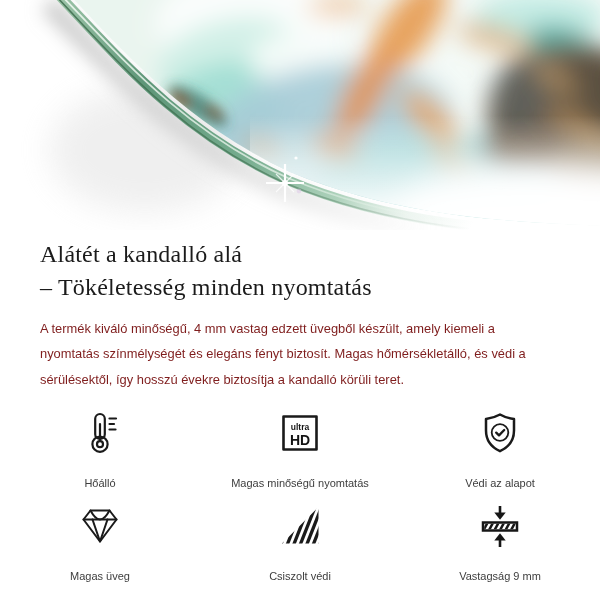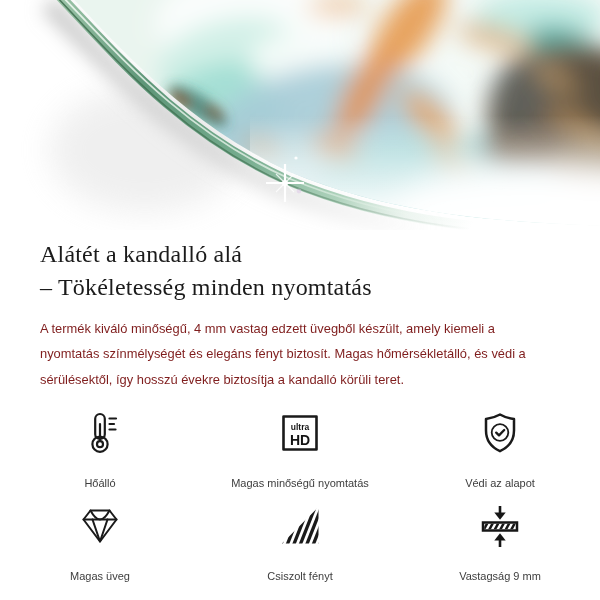--- a/index.html
+++ b/index.html
@@ -215,21 +215,21 @@
               <line x1="1" y1="45" x2="18" y2="2"></line>
               <line x1="7.5" y1="45" x2="24.5" y2="2"></line>
               <line x1="14" y1="45" x2="31" y2="2"></line>
               <line x1="20.5" y1="45" x2="37.5" y2="2"></line>
               <line x1="27" y1="45" x2="44" y2="2"></line>
               <line x1="33.5" y1="45" x2="50.5" y2="2"></line>
               <line x1="40" y1="45" x2="57" y2="2"></line>
             </g>
           </svg>
         </div>
-        <div class="f-label">Csiszolt fényt</div>
+        <div class="f-label">Csiszolt védi</div>
       </div>
 
       <div class="feature">
         <div class="icon-box">
           <svg width="44" height="44" viewBox="0 0 44 44">
             <defs>
               <clipPath id="bclip">
                   <rect x="6.2" y="19.7" width="31.6" height="5.6"></rect>
                 </clipPath>
             </defs>

